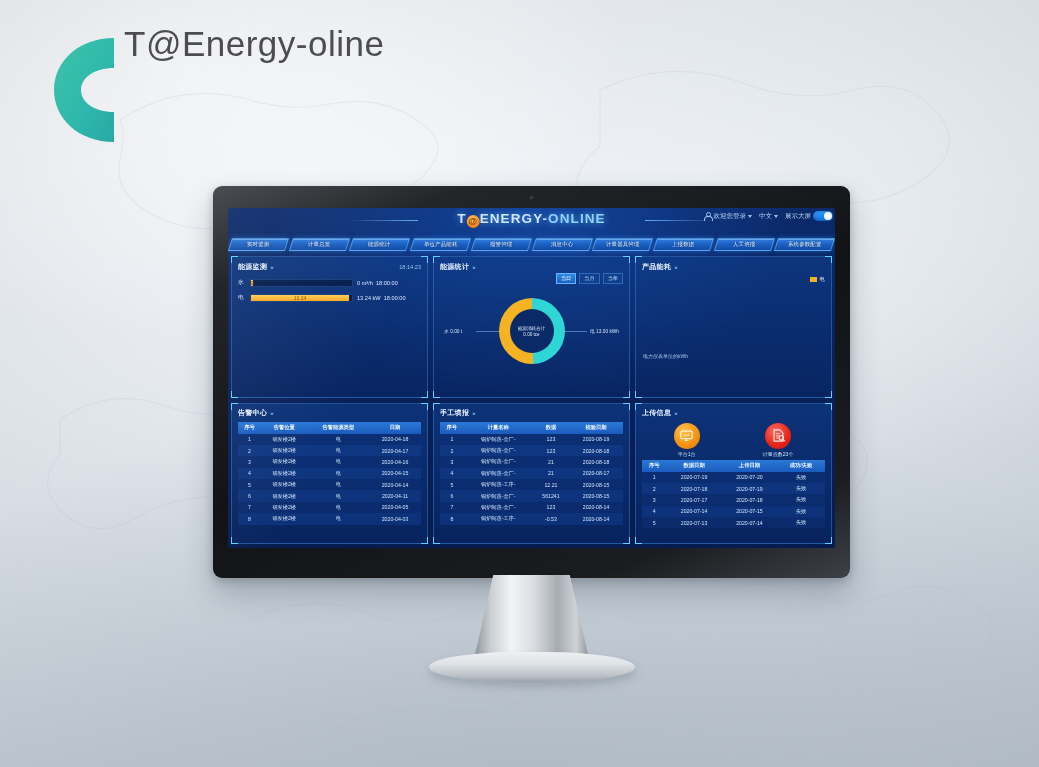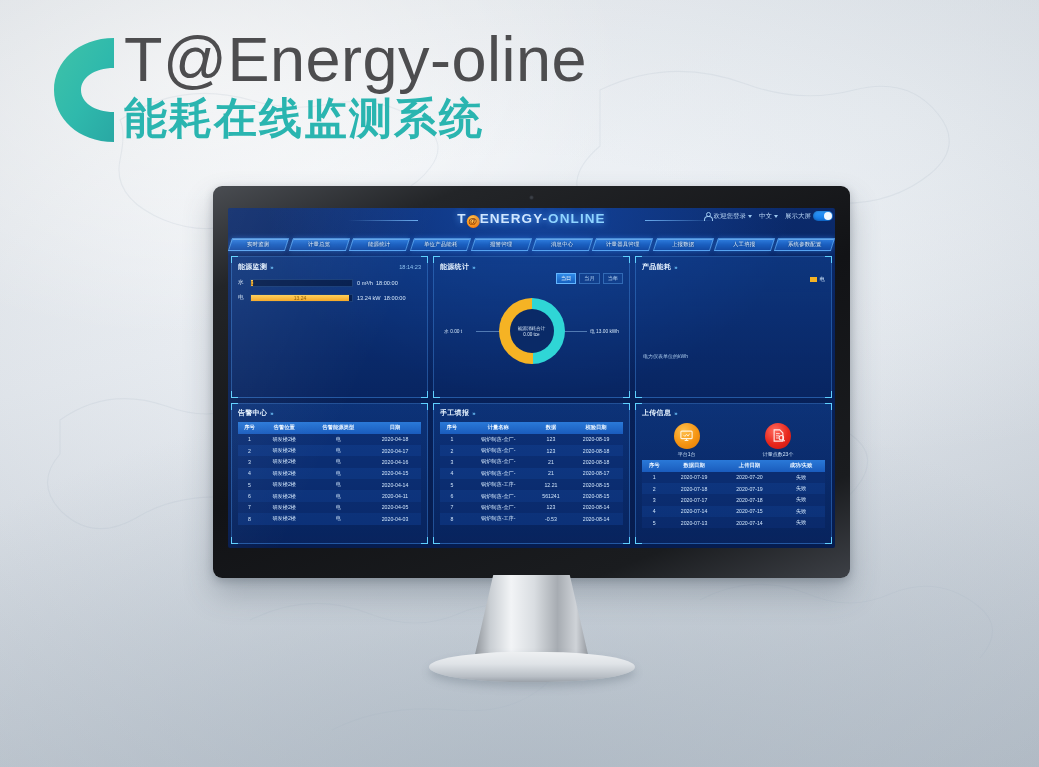--- a/index.html
+++ b/index.html
@@ -24,21 +24,21 @@
   .bg-vignette {
     position: absolute; inset: 0; pointer-events: none;
     background: radial-gradient(ellipse 85% 70% at 50% 45%, rgba(255,255,255,0) 35%, rgba(120,134,148,.22) 100%);
   }
 
   
   .brand { position: absolute; left: 48px; top: 26px; display: flex; align-items: flex-start; }
   .brand-mark { width: 66px; height: 116px; position: relative; flex: none; margin-top: 6px; }
   .brand-text { margin-left: 10px; }
   .brand-title {
-    font-size: 63px; color: #4d4d4f; letter-spacing: .5px;
+    font-size: 35px; color: #4d4d4f; letter-spacing: .5px;
     line-height: 1.05; font-weight: 400; white-space: nowrap;
   }
   .brand-sub {
     font-size: 43px; font-weight: 700; color: #2ab5b0;
     letter-spacing: 2px; line-height: 1.15; margin-top: 2px; white-space: nowrap;
   }
 
   
   .monitor { position: absolute; left: 213px; top: 186px; width: 637px; height: 392px; }
   .screen-bezel {
@@ -234,21 +234,20 @@
           <stop offset="55%" stop-color="#2fb9ac"></stop>
           <stop offset="100%" stop-color="#29a8a4"></stop>
         </linearGradient>
       </defs>
       <path d="M66 6 C30 6 6 30 6 58 C6 86 30 110 66 110 L66 80 C46 80 33 70 33 58 C33 46 46 36 66 36 Z" fill="url(#cg)"></path>
       <path d="M66 36 L66 80 C56 80 48 72 48 58 C48 44 56 36 66 36 Z" fill="#ffffff" opacity=".0"></path>
     </svg>
   </div>
   <div class="brand-text">
     <div class="brand-title">T@Energy-oline</div>
-    <div class="brand-sub">能耗在线监测系统</div>
   </div>
 </div>
 
 <div class="monitor">
   <div class="screen-bezel">
     <div class="webcam"></div>
     <div class="screen">
 
       <div class="scr-head">
         <div class="logo-wing" style="left:120px"></div>

